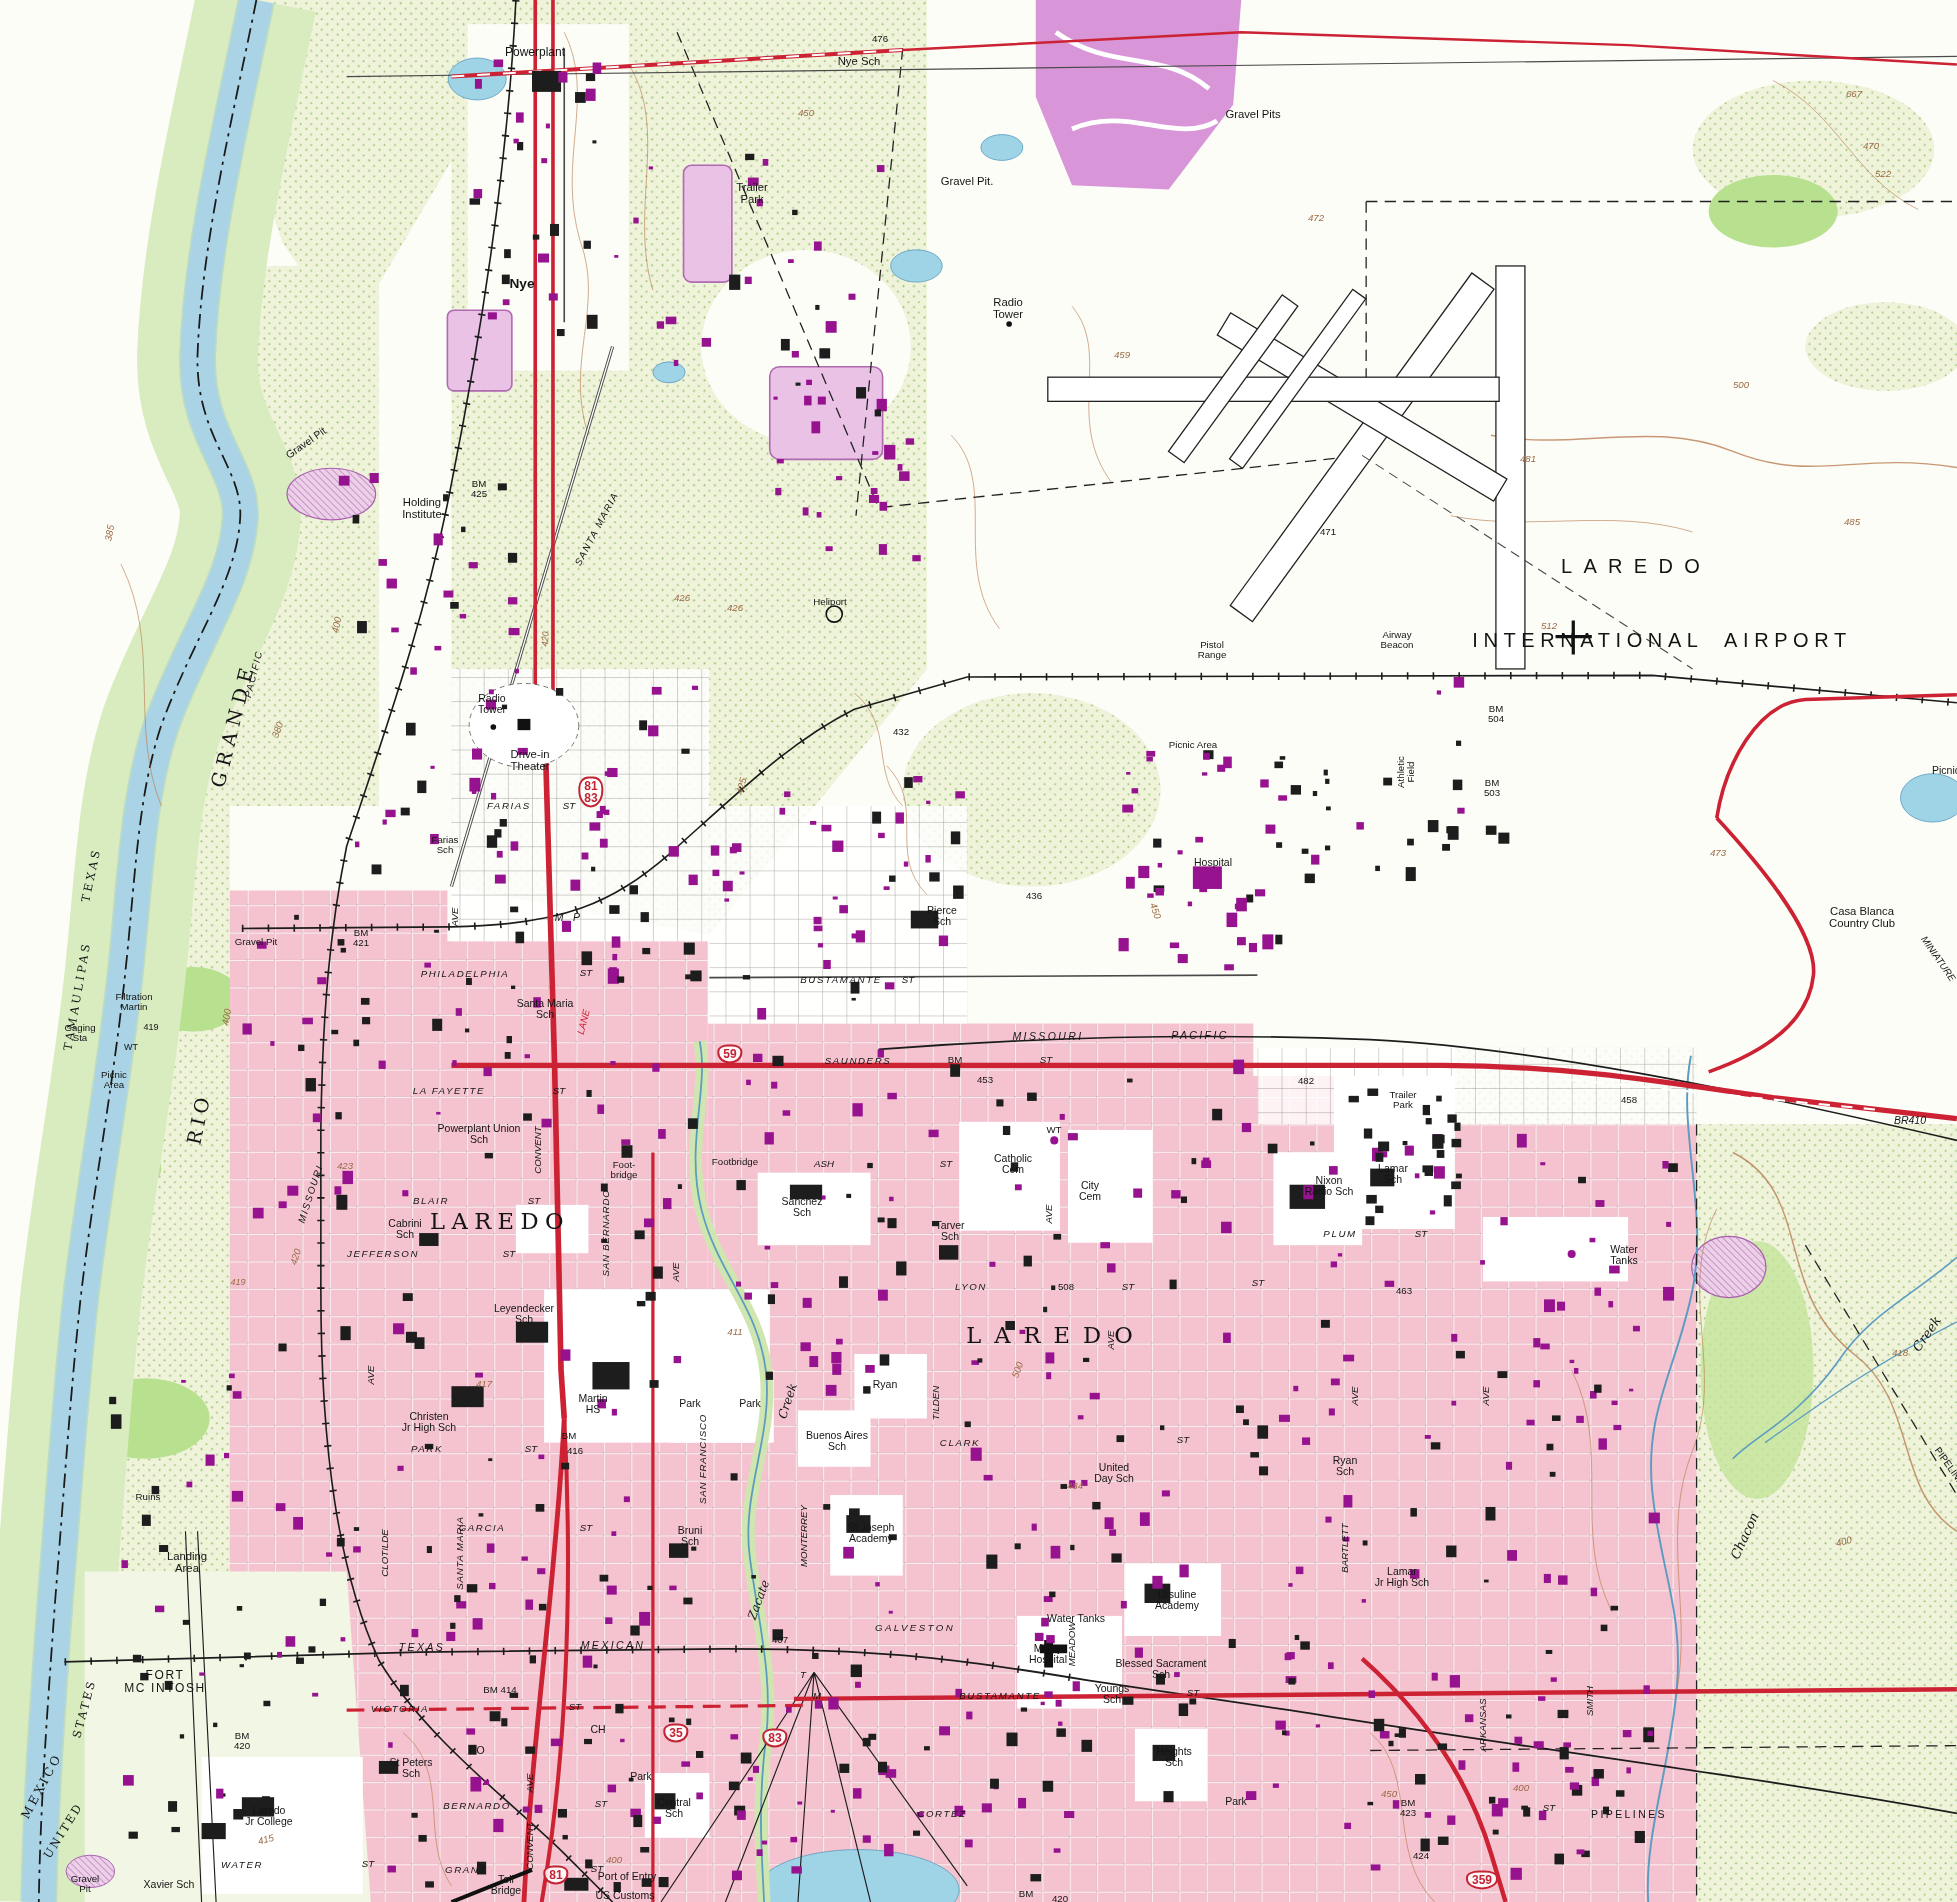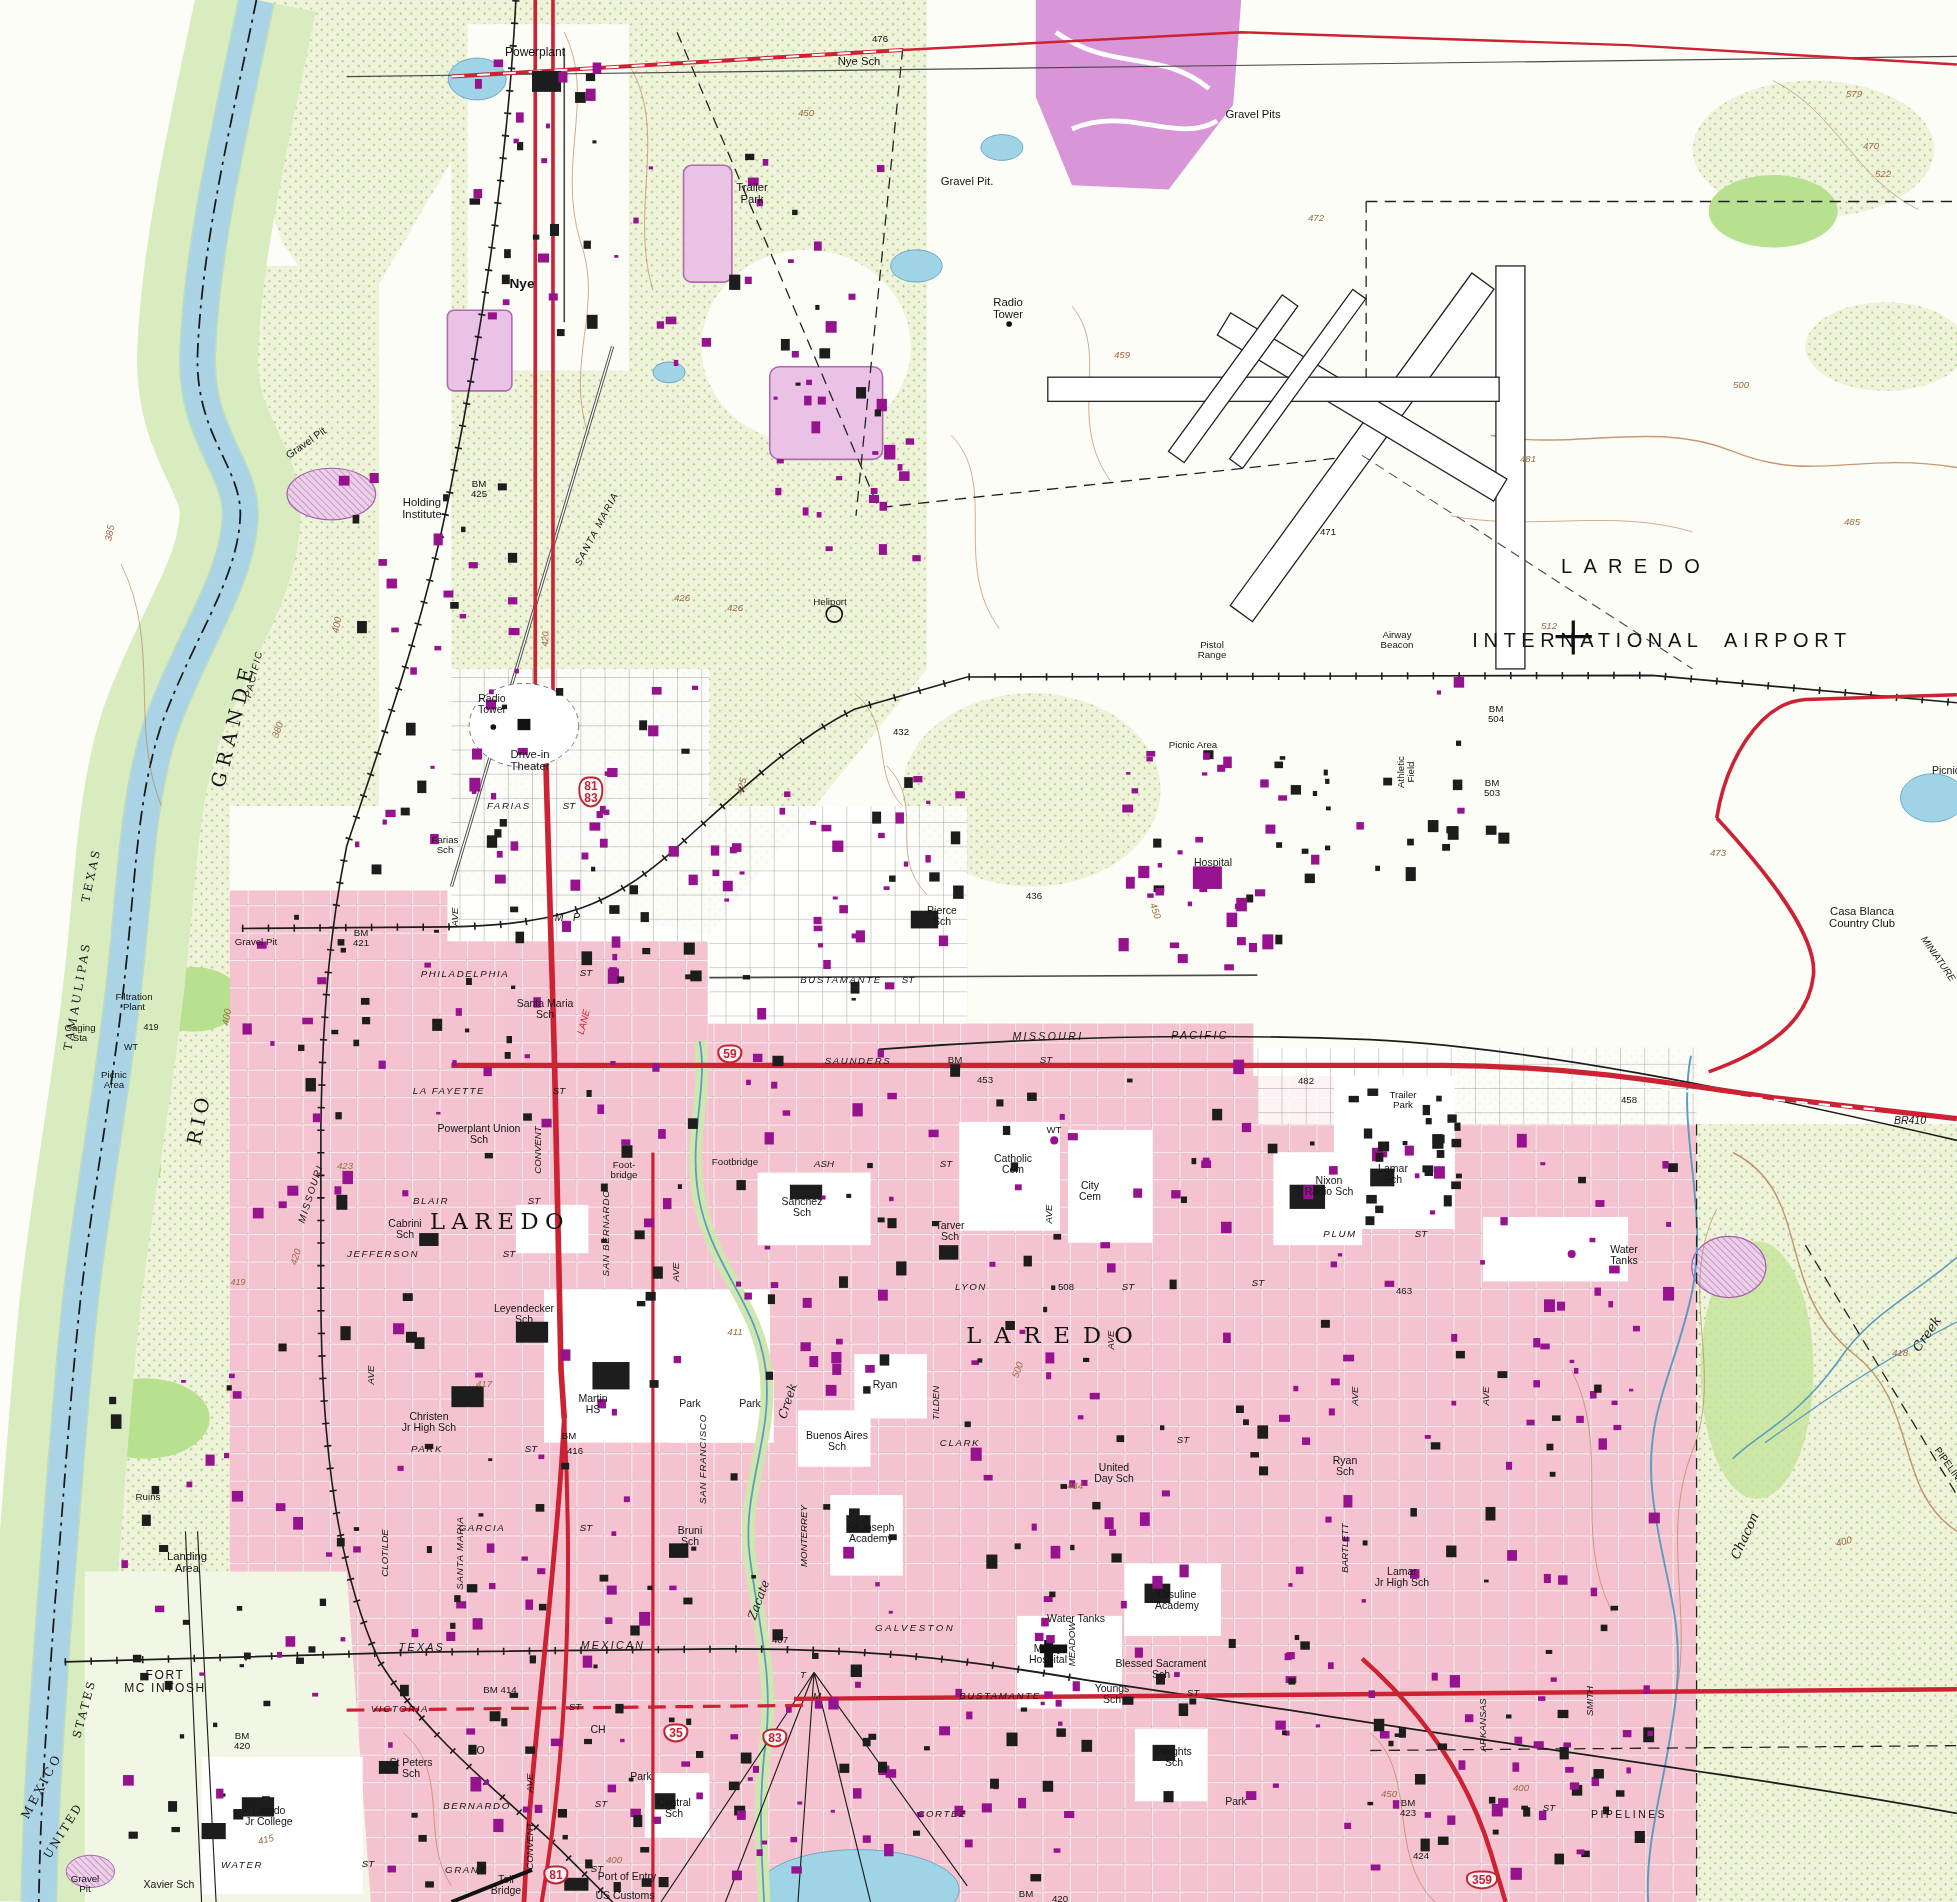--- a/index.html
+++ b/index.html
@@ -1065,21 +1065,21 @@
       <div class="map-label" style="left: 1253px; top: 114px; font-size: 11.3px; font-family: &quot;Liberation Sans&quot;, sans-serif; transform: translate(-50%, -50%);">Gravel Pits</div>
       <div class="map-label" style="left: 967px; top: 181px; font-size: 11.3px; font-family: &quot;Liberation Sans&quot;, sans-serif; transform: translate(-50%, -50%);">Gravel Pit.</div>
       <div class="map-label" style="left: 752px; top: 193px; font-size: 11.3px; font-family: &quot;Liberation Sans&quot;, sans-serif; transform: translate(-50%, -50%);">Trailer
 Park</div>
       <div class="map-label" style="left: 1008px; top: 308px; font-size: 11.3px; font-family: &quot;Liberation Sans&quot;, sans-serif; transform: translate(-50%, -50%);">Radio
 Tower</div>
       <div class="map-label" style="left: 522px; top: 284px; font-size: 13.7px; font-weight: bold; font-family: &quot;Liberation Sans&quot;, sans-serif; transform: translate(-50%, -50%);">Nye</div>
       <div class="map-label" style="left: 806px; top: 113px; font-size: 9.7px; color: rgb(156, 107, 69); font-style: italic; font-family: &quot;Liberation Sans&quot;, sans-serif; transform: translate(-50%, -50%);">450</div>
       <div class="map-label" style="left: 1122px; top: 355px; font-size: 9.7px; color: rgb(156, 107, 69); font-style: italic; font-family: &quot;Liberation Sans&quot;, sans-serif; transform: translate(-50%, -50%);">459</div>
       <div class="map-label" style="left: 1316px; top: 218px; font-size: 9.7px; color: rgb(156, 107, 69); font-style: italic; font-family: &quot;Liberation Sans&quot;, sans-serif; transform: translate(-50%, -50%);">472</div>
-      <div class="map-label" style="left: 1854px; top: 94px; font-size: 9.7px; color: rgb(156, 107, 69); font-style: italic; font-family: &quot;Liberation Sans&quot;, sans-serif; transform: translate(-50%, -50%);">579</div>
+      <div class="map-label" style="left: 1854px; top: 94px; font-size: 9.7px; color: rgb(156, 107, 69); font-style: italic; font-family: &quot;Liberation Sans&quot;, sans-serif; transform: translate(-50%, -50%);">667</div>
       <div class="map-label" style="left: 1871px; top: 146px; font-size: 9.7px; color: rgb(156, 107, 69); font-style: italic; font-family: &quot;Liberation Sans&quot;, sans-serif; transform: translate(-50%, -50%);">470</div>
       <div class="map-label" style="left: 1883px; top: 174px; font-size: 9.7px; color: rgb(156, 107, 69); font-style: italic; font-family: &quot;Liberation Sans&quot;, sans-serif; transform: translate(-50%, -50%);">522</div>
       <div class="map-label" style="left: 1741px; top: 385px; font-size: 9.7px; color: rgb(156, 107, 69); font-style: italic; font-family: &quot;Liberation Sans&quot;, sans-serif; transform: translate(-50%, -50%);">500</div>
       <div class="map-label" style="left: 1528px; top: 459px; font-size: 9.7px; color: rgb(156, 107, 69); font-style: italic; font-family: &quot;Liberation Sans&quot;, sans-serif; transform: translate(-50%, -50%);">481</div>
       <div class="map-label" style="left: 682px; top: 598px; font-size: 9.7px; color: rgb(156, 107, 69); font-style: italic; font-family: &quot;Liberation Sans&quot;, sans-serif; transform: translate(-50%, -50%);">426</div>
       <div class="map-label" style="left: 735px; top: 608px; font-size: 9.7px; color: rgb(156, 107, 69); font-style: italic; font-family: &quot;Liberation Sans&quot;, sans-serif; transform: translate(-50%, -50%);">426</div>
       <div class="map-label" style="left: 901px; top: 732px; font-size: 9.7px; font-family: &quot;Liberation Sans&quot;, sans-serif; transform: translate(-50%, -50%);">432</div>
       <div class="map-label" style="left: 742px; top: 786px; font-size: 9.7px; color: rgb(156, 107, 69); font-style: italic; font-family: &quot;Liberation Sans&quot;, sans-serif; transform: translate(-50%, -50%) rotate(-75deg);">425</div>
       <div class="map-label" style="left: 110px; top: 533px; font-size: 9.7px; color: rgb(156, 107, 69); font-style: italic; font-family: &quot;Liberation Sans&quot;, sans-serif; transform: translate(-50%, -50%) rotate(-80deg);">385</div>
       <div class="map-label" style="left: 278px; top: 730px; font-size: 9.7px; color: rgb(156, 107, 69); font-style: italic; font-family: &quot;Liberation Sans&quot;, sans-serif; transform: translate(-50%, -50%) rotate(-70deg);">380</div>
@@ -1250,21 +1250,21 @@
       <div class="map-label" style="left: 187px; top: 1562px; font-size: 11.3px; font-family: &quot;Liberation Sans&quot;, sans-serif; transform: translate(-50%, -50%);">Landing
 Area</div>
       <div class="map-label" style="left: 42px; top: 1786px; font-size: 12px; letter-spacing: 3.2px; font-family: &quot;DejaVu Serif&quot;, serif; transform: translate(-50%, -50%) rotate(-62deg);">MEXICO</div>
       <div class="map-label" style="left: 64px; top: 1831px; font-size: 11.3px; letter-spacing: 2.4px; font-family: &quot;DejaVu Serif&quot;, serif; transform: translate(-50%, -50%) rotate(-58deg);">UNITED</div>
       <div class="map-label" style="left: 85px; top: 1709px; font-size: 11.3px; letter-spacing: 2.4px; font-family: &quot;DejaVu Serif&quot;, serif; transform: translate(-50%, -50%) rotate(-75deg);">STATES</div>
       <div class="map-label" style="left: 92px; top: 875px; font-size: 11.3px; letter-spacing: 3.2px; font-family: &quot;DejaVu Serif&quot;, serif; transform: translate(-50%, -50%) rotate(-78deg);">TEXAS</div>
       <div class="map-label" style="left: 78px; top: 996px; font-size: 11.3px; letter-spacing: 3.2px; font-family: &quot;DejaVu Serif&quot;, serif; transform: translate(-50%, -50%) rotate(-80deg);">TAMAULIPAS</div>
       <div class="map-label" style="left: 200px; top: 1119px; font-size: 19.3px; letter-spacing: 4.8px; font-family: &quot;DejaVu Serif&quot;, serif; transform: translate(-50%, -50%) rotate(-78deg);">RIO</div>
       <div class="map-label" style="left: 234px; top: 725px; font-size: 19.3px; letter-spacing: 6.4px; font-family: &quot;DejaVu Serif&quot;, serif; transform: translate(-50%, -50%) rotate(-76deg);">GRANDE</div>
       <div class="map-label" style="left: 134px; top: 1002px; font-size: 9.7px; font-family: &quot;Liberation Sans&quot;, sans-serif; transform: translate(-50%, -50%);">Filtration
-Plant</div>
+Martin</div>
       <div class="map-label" style="left: 80px; top: 1033px; font-size: 9.7px; font-family: &quot;Liberation Sans&quot;, sans-serif; transform: translate(-50%, -50%);">Gaging
 Sta</div>
       <div class="map-label" style="left: 131px; top: 1048px; font-size: 9px; font-family: &quot;Liberation Sans&quot;, sans-serif; transform: translate(-50%, -50%);">WT</div>
       <div class="map-label" style="left: 151px; top: 1028px; font-size: 9px; font-family: &quot;Liberation Sans&quot;, sans-serif; transform: translate(-50%, -50%);">419</div>
       <div class="map-label" style="left: 114px; top: 1080px; font-size: 9.7px; font-family: &quot;Liberation Sans&quot;, sans-serif; transform: translate(-50%, -50%);">Picnic
 Area</div>
       <div class="map-label" style="left: 306px; top: 443px; font-size: 10.5px; font-family: &quot;Liberation Sans&quot;, sans-serif; transform: translate(-50%, -50%) rotate(-35deg);">Gravel Pit</div>
       <div class="map-label" style="left: 422px; top: 508px; font-size: 11.3px; font-family: &quot;Liberation Sans&quot;, sans-serif; transform: translate(-50%, -50%);">Holding
 Institute</div>
       <div class="map-label" style="left: 479px; top: 489px; font-size: 9.7px; font-family: &quot;Liberation Sans&quot;, sans-serif; transform: translate(-50%, -50%);">BM

